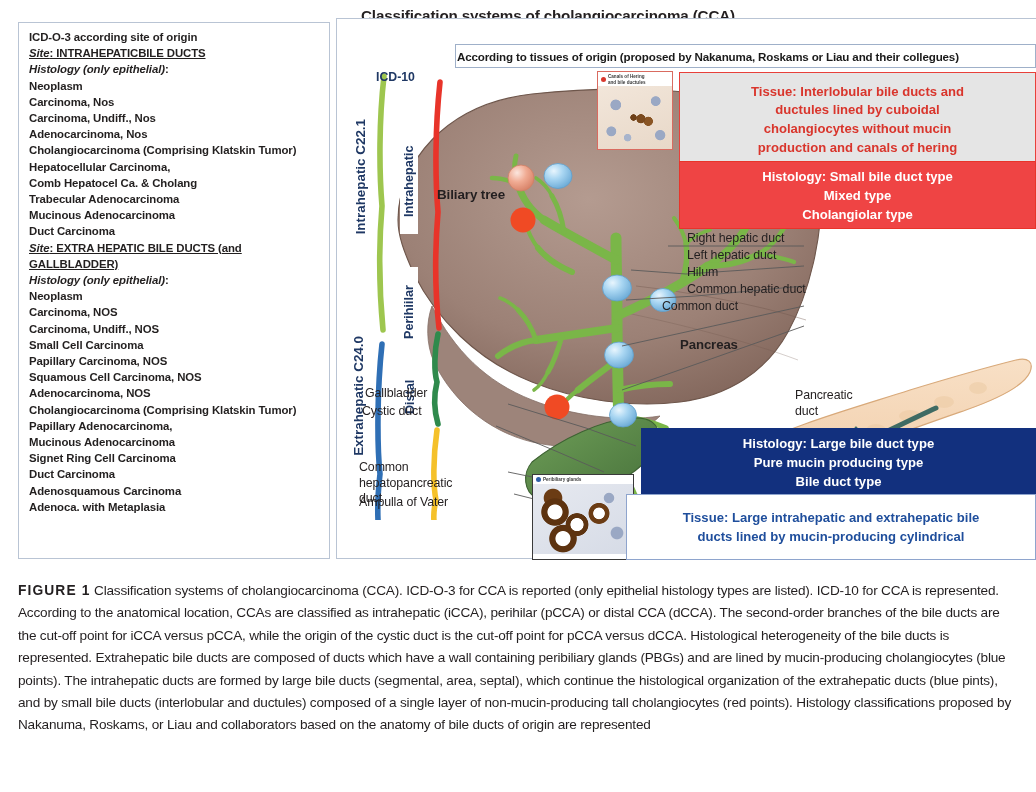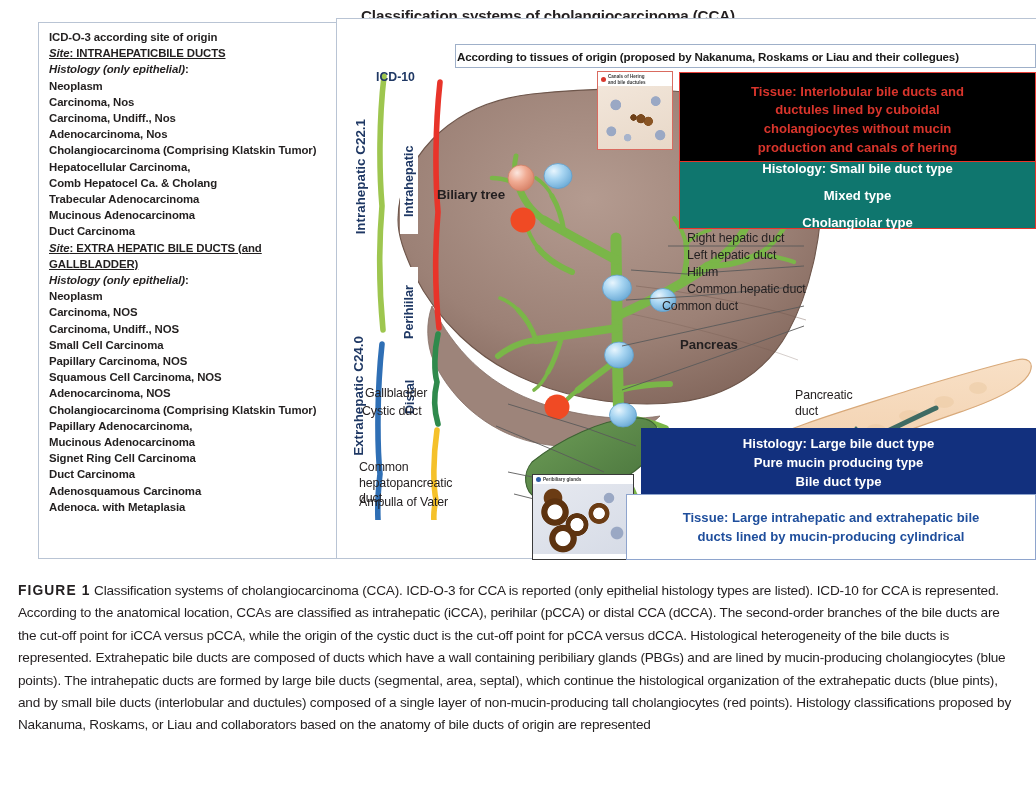--- a/index.html
+++ b/index.html
@@ -1,20 +1,20 @@
 <!DOCTYPE html>
 <html><head>
 <meta charset="utf-8">
 <style>
   html,body{margin:0;padding:0;background:#ffffff;}
   body{width:1036px;height:792px;font-family:"Liberation Sans",sans-serif;color:#231f20;overflow:hidden;}
   #root{position:relative;width:1036px;height:792px;}
 
   
-  .icdo3-box{position:absolute;left:18px;top:22px;width:312px;height:537px;border:1px solid #b9c4d4;background:#fff;box-sizing:border-box;padding:6px 20px 0 10px;margin-left:20px;}
+  .icdo3-box{position:absolute;left:18px;top:22px;width:312px;height:537px;border:1px solid #b9c4d4;background:#fff;box-sizing:border-box;padding:6px 20px 0 10px;}
   .icdo3-line{font-size:11.4px;font-weight:bold;line-height:16.2px;letter-spacing:-0.1px;white-space:nowrap;color:#221f1f;}
   .icdo3-line.plain{font-weight:bold;}
   .icdo3-line.site{text-decoration:underline;}
   .icdo3-line.site i{font-style:italic;text-decoration:underline;}
   .icdo3-line.hist{font-style:italic;}
   .icdo3-line.hist b{font-style:normal;}
 
   
   .fig-title{position:absolute;left:361px;top:7px;font-size:15.2px;font-weight:bold;color:#231f20;letter-spacing:-0.15px;}
 
@@ -44,23 +44,23 @@
 
   
   .inset{position:absolute;background:#fff;box-sizing:border-box;}
   .inset .cap{display:flex;align-items:center;gap:2px;padding:2px 2px 1px 3px;font-size:4.6px;font-weight:bold;color:#3b3b3b;line-height:5.6px;}
   .inset .dot{width:5px;height:5px;border-radius:50%;flex:0 0 auto;}
   .inset .img{width:100%;height:calc(100% - 14px);}
 
   
   .cbox{position:absolute;box-sizing:border-box;display:flex;flex-direction:column;align-items:center;justify-content:center;text-align:center;}
   .cbox .ln{white-space:nowrap;}
-  .red-tissue{border:1.4px solid #e8403a;background:#000000;}
+  .red-tissue{border:1.4px solid #e8403a;background:#e5e5e5;}
   .red-tissue .ln{font-size:13.1px;font-weight:bold;color:#d9352c;line-height:18.6px;}
-  .red-hist{background:#0f766e;border:1px solid #e8342a;gap:8px;}
+  .red-hist{background:#ef4444;border:1px solid #e8342a;}
   .red-hist .ln{font-size:13.1px;font-weight:bold;color:#ffffff;line-height:19px;}
   .blue-hist{background:#12307e;border:1px solid #12307e;}
   .blue-hist .ln{font-size:13.1px;font-weight:bold;color:#ffffff;line-height:19px;}
   .blue-tissue{border:1.2px solid #8ea4cd;background:#fff;}
   .blue-tissue .ln{font-size:13.1px;font-weight:bold;color:#1f4e9c;line-height:19px;}
 
   
   .caption{position:absolute;left:18px;top:580px;width:1002px;font-size:13.6px;line-height:22.4px;color:#231f20;text-align:left;letter-spacing:-0.2px;}
   .caption .fw{font-weight:bold;letter-spacing:1.1px;font-size:13.8px;}
 </style>

